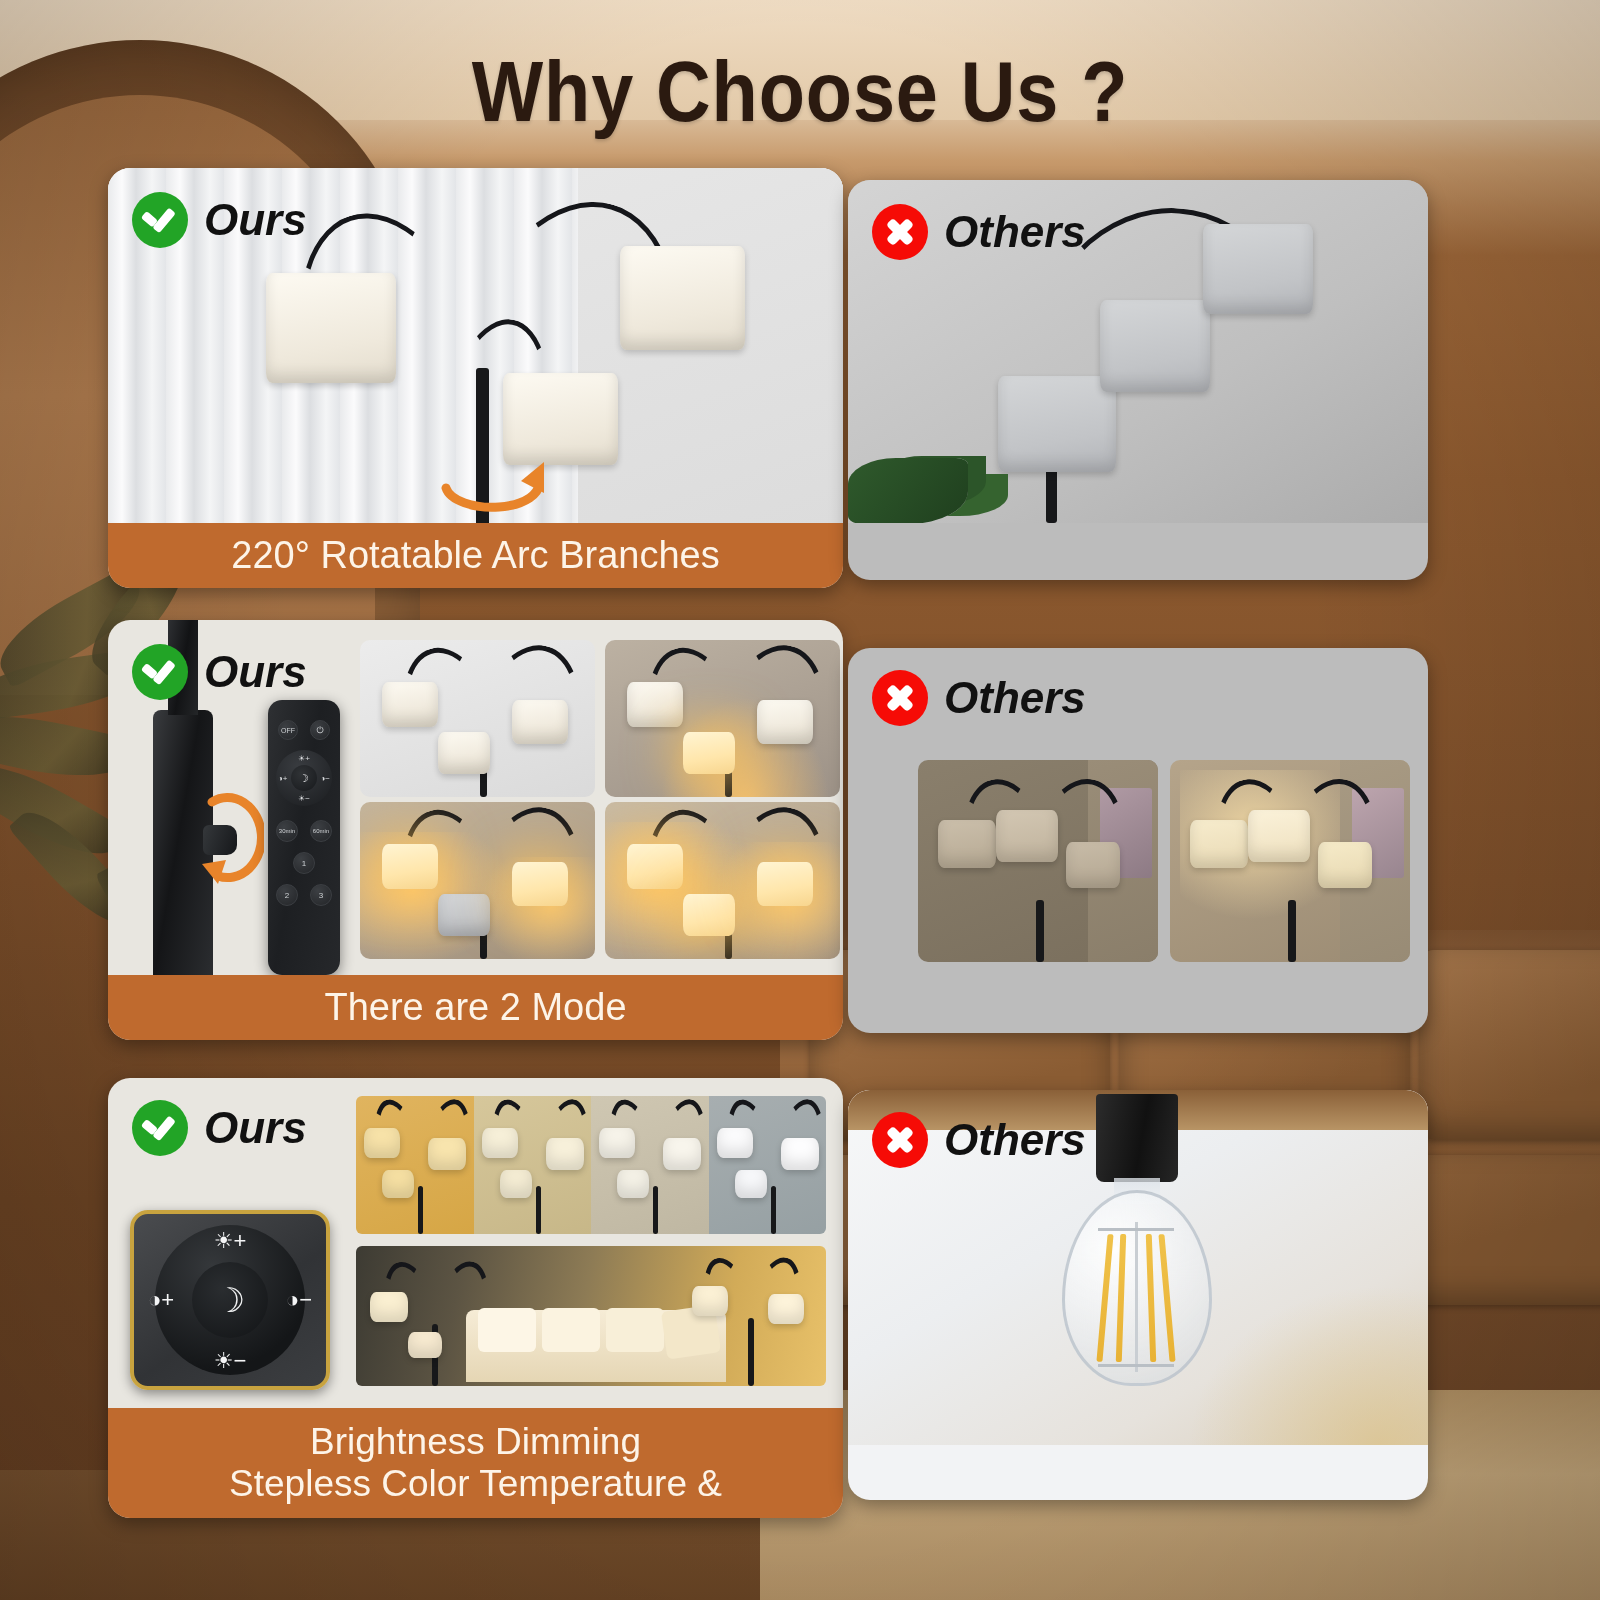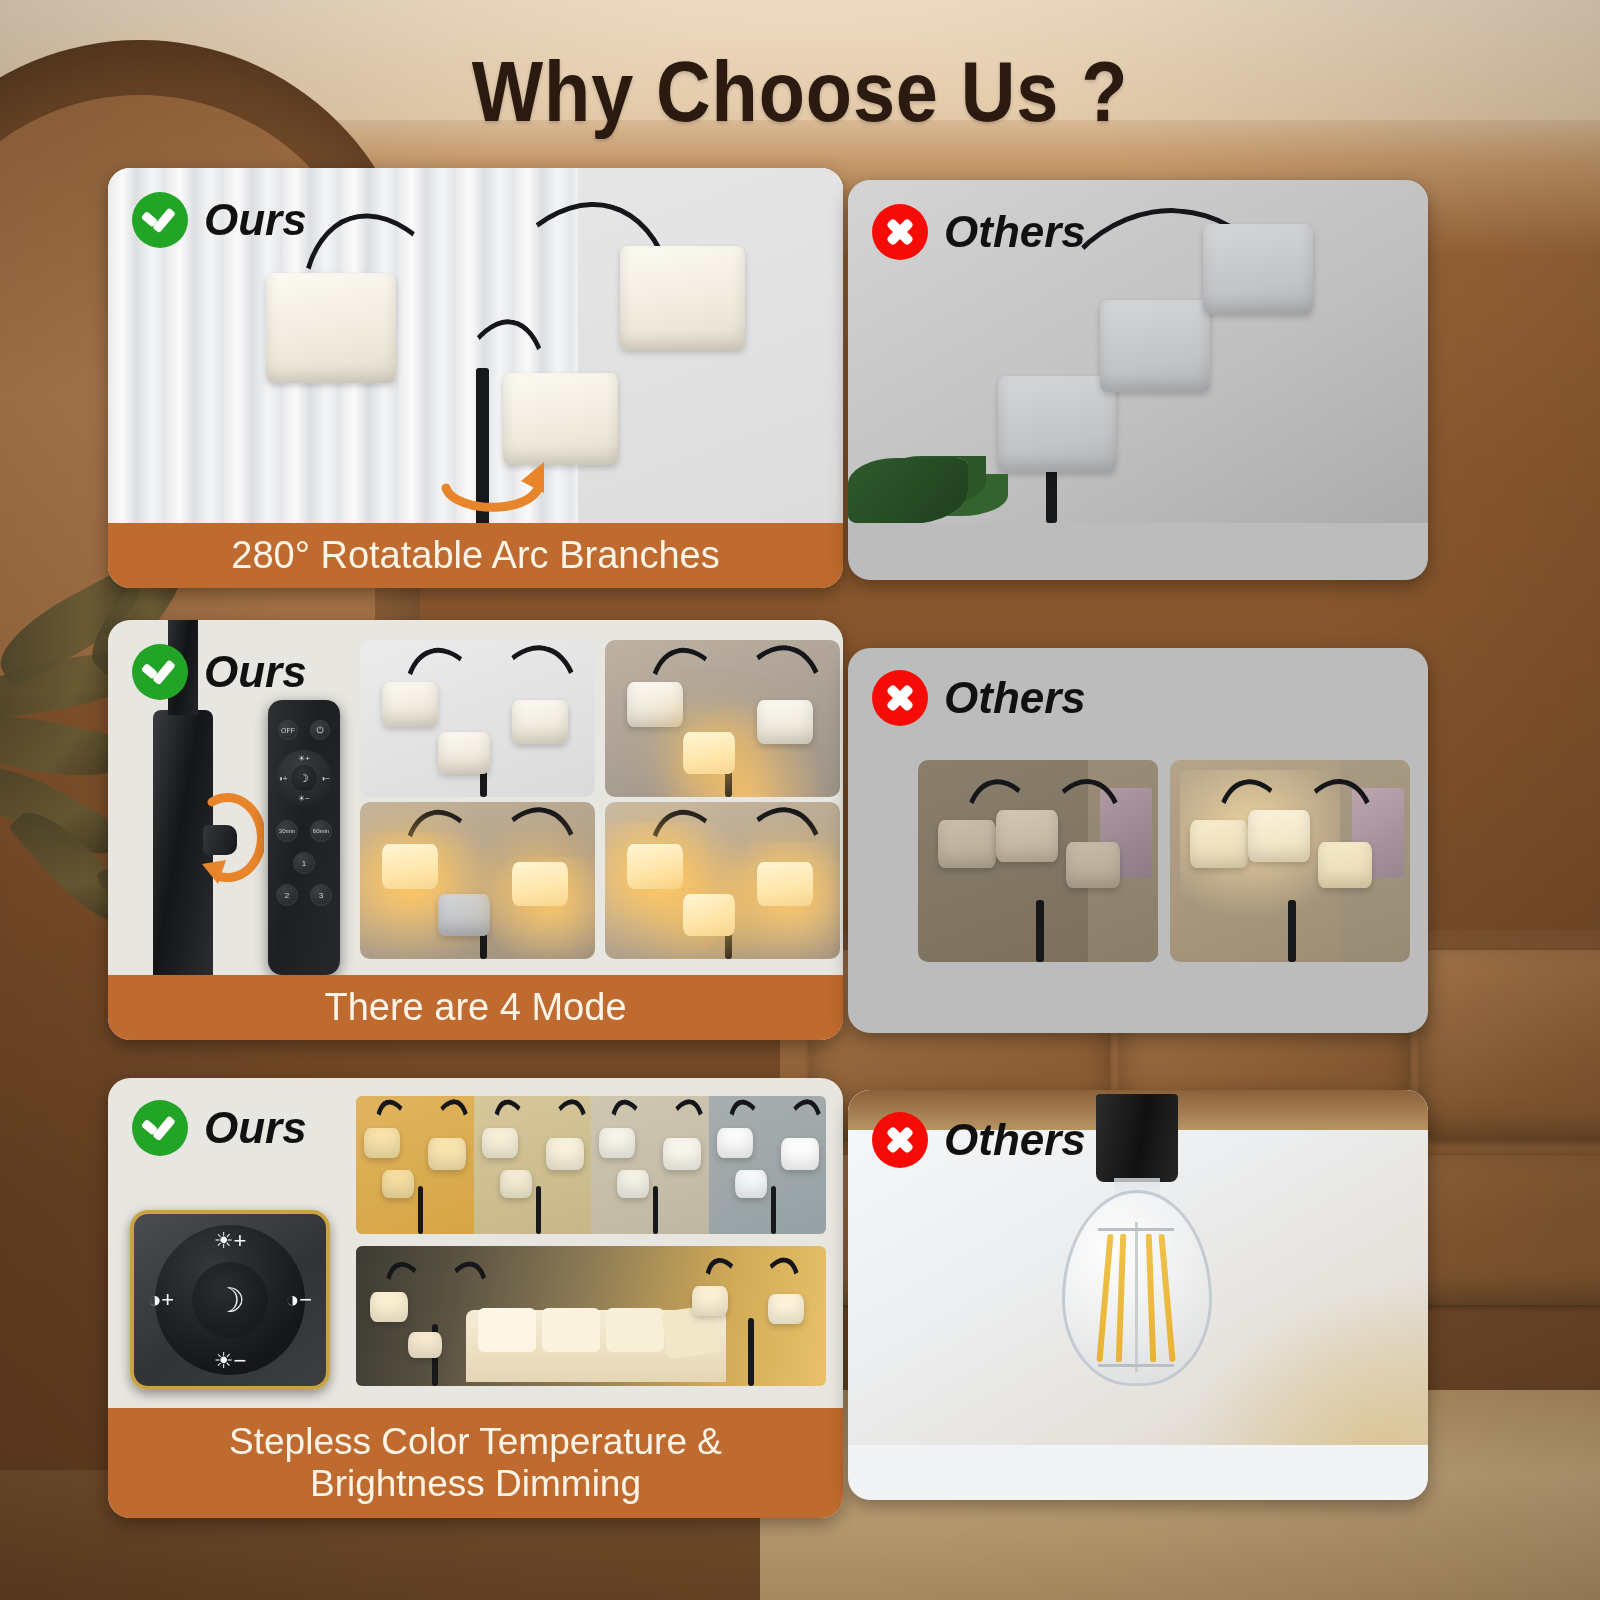--- a/index.html
+++ b/index.html
@@ -258,21 +258,21 @@
     <div class="shade cream" style="left:158px; top:105px; width:130px; height:110px;"></div>
     <div class="shade cream" style="left:395px; top:205px; width:115px; height:92px;"></div>
     <div class="shade cream" style="left:512px; top:78px;  width:125px; height:104px;"></div>
 
     <svg class="rot-arrow" style="left:318px; top:280px;" width="130" height="78" viewBox="0 0 130 78">
       <path d="M20 40 A45 22 0 1 0 112 33" fill="none" stroke="#e8842a" stroke-width="9" stroke-linecap="round"></path>
       <path d="M118 14 L95 33 L118 45 Z" fill="#e8842a"></path>
     </svg>
   </div>
   <div class="caption cap-ours" style="height:65px;">
-    <span>280° Rotatable Arc Branches</span>
+    <span>220° Rotatable Arc Branches</span>
   </div>
   <div class="badge-row" style="left:24px; top:24px;">
     <div class="badge ok">
         <span class="tick"></span>
       </div>
     <span class="badge-label">Ours</span>
   </div>
 </div>
 
 <div class="card" style="left:848px; top:180px; width:580px; height:400px; background:#bcbcbc;">
@@ -391,21 +391,21 @@
       <div class="pole" style="left:120px; top:96px; width:7px; height:61px;"></div>
       <div class="arcarm" style="left:46px; top:6px; width:90px; height:150px; transform:rotate(-16deg);"></div>
       <div class="arcarm" style="left:118px; top:4px; width:100px; height:155px; transform:rotate(14deg) scaleX(-1);"></div>
       <div class="shade lit" style="left:22px;  top:42px; width:56px; height:45px;"></div>
       <div class="shade lit" style="left:78px;  top:92px; width:52px; height:42px;"></div>
       <div class="shade lit" style="left:152px; top:60px; width:56px; height:44px;"></div>
     </div>
   </div>
 
   <div class="caption cap-ours" style="height:65px;">
-    <span>There are 4 Mode</span>
+    <span>There are 2 Mode</span>
   </div>
   <div class="badge-row" style="left:24px; top:24px;">
     <div class="badge ok">
         <span class="tick"></span>
       </div>
     <span class="badge-label">Ours</span>
   </div>
 </div>
 
 <div class="card" style="left:848px; top:648px; width:580px; height:385px; background:#bcbcbc;">
@@ -514,22 +514,22 @@
       <div class="shade" style="left:52px; top:86px; width:34px; height:26px; background:#f7ead0;"></div>
       <div class="pole" style="left:392px; top:72px; width:6px; height:68px;"></div>
       <div class="arcarm" style="left:352px; top:10px; width:50px; height:120px; transform:rotate(-16deg);"></div>
       <div class="arcarm" style="left:390px; top:10px; width:52px; height:122px; transform:rotate(14deg) scaleX(-1);"></div>
       <div class="shade" style="left:336px; top:40px; width:36px; height:30px; background:#fbf0d4;"></div>
       <div class="shade" style="left:412px; top:48px; width:36px; height:30px; background:#fdf3da;"></div>
     </div>
   </div>
 
   <div class="caption cap-ours" style="height:110px; flex-direction:column; gap:2px; font-size:37px; padding:4px 0;">
+    <span>Brightness Dimming</span>
     <span>Stepless Color Temperature &amp;</span>
-    <span>Brightness Dimming</span>
   </div>
   <div class="badge-row" style="left:24px; top:22px;">
     <div class="badge ok">
         <span class="tick"></span>
       </div>
     <span class="badge-label">Ours</span>
   </div>
 </div>
 
 <div class="card" style="left:848px; top:1090px; width:580px; height:410px; background:#f2f3f5;">

